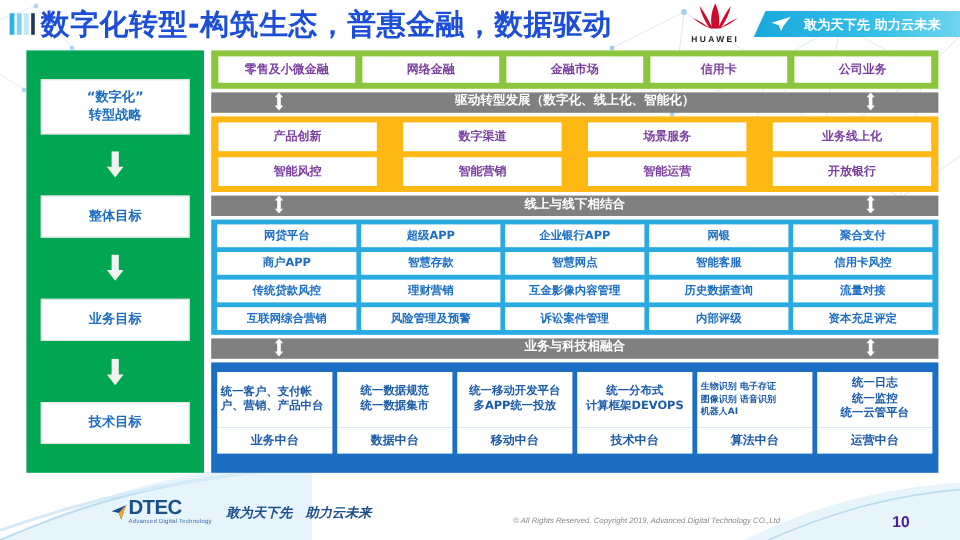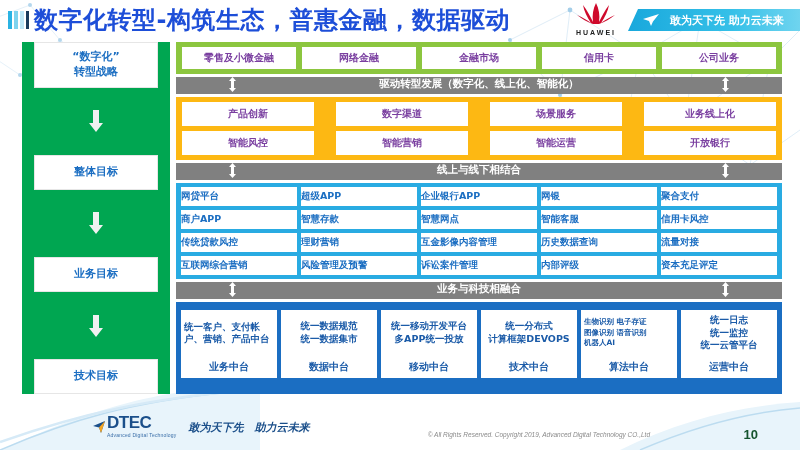--- a/index.html
+++ b/index.html
@@ -28,21 +28,21 @@
   .hw-banner{position:absolute;left:628px;top:9px;width:172px;height:22px;
     background:linear-gradient(90deg,#19a8dc 0%,#35c0e8 60%,#6fd4ef 100%);
     clip-path:polygon(10px 0,100% 0,100% 100%,0 100%);
     display:flex;align-items:center;}
   .hw-banner .plane{margin-left:14px;width:18px;height:14px;}
   .hw-banner .slogan{color:#fff;font-size:11px;font-weight:bold;margin-left:10px;white-space:nowrap;
     font-family:"DejaVu Sans",sans-serif;}
 
   
   .diagram{position:absolute;left:22px;top:42px;width:760px;height:352px;display:flex;}
-  .left-col{width:148px;background:#00a651;padding:0 12px;box-sizing:border-box;
+  .left-col{width:148px;background:#00a651;padding:24px 12px;box-sizing:border-box;
     display:flex;flex-direction:column;align-items:center;justify-content:space-between;}
   .goal-box{width:100%;background:#fff;border:1px solid #e6e6e6;box-sizing:border-box;
     text-align:center;color:#1b6ec2;font-size:11px;font-weight:bold;line-height:1.35;
     padding:9px 2px;font-family:"DejaVu Sans",sans-serif;}
   .goal-box.tall{padding:7px 2px;}
   .arrow-down{width:14px;height:22px;}
 
   .right-col{flex:1;margin-left:6px;display:flex;flex-direction:column;}
 
   .band{box-sizing:border-box;}
@@ -59,21 +59,21 @@
 
   .band-orange{background:#fdb813;padding:5px 6px;}
   .band-orange .row{display:flex;gap:22px;}
   .band-orange .row+.row{margin-top:5px;}
   .band-orange .cell{flex:1;background:#fff;text-align:center;color:#7a3fa0;font-size:10px;
     font-weight:bold;padding:5px 0;font-family:"DejaVu Sans",sans-serif;}
 
   .band-blue{background:#29abe2;padding:4px 5px;}
   .band-blue .row{display:flex;gap:4px;}
   .band-blue .row+.row{margin-top:4px;}
-  .band-blue .cell{flex:1;background:#fff;color:#1b6ec2;font-size:9.5px;
+  .band-blue .cell{flex:1;background:#fff;text-align:center;color:#1b6ec2;font-size:9.5px;
     font-weight:bold;padding:3px 0;font-family:"DejaVu Sans",sans-serif;}
 
   .band-dblue{background:#1b6ec2;padding:4px 5px;flex:1;}
   .band-dblue .row{display:flex;gap:4px;}
   .band-dblue .head .cell{background:#fff;text-align:center;color:#1b5ba8;font-size:10px;
     font-weight:bold;padding:4px 0;font-family:"DejaVu Sans",sans-serif;}
   .band-dblue .body{margin-top:4px;}
   .band-dblue .body .cell{background:#fff;color:#1b5ba8;font-size:9.5px;font-weight:bold;
     padding:4px 3px;box-sizing:border-box;height:46px;text-align:center;line-height:1.35;
     font-family:"DejaVu Sans",sans-serif;display:flex;align-items:center;justify-content:center;}
@@ -84,21 +84,21 @@
   
   .footer{position:absolute;left:4px;bottom:0;width:772px;height:56px;}
   .dtec{position:absolute;left:88px;bottom:12px;display:flex;align-items:flex-end;}
   .dtec-logo{width:14px;height:14px;margin-right:1px;margin-bottom:4px;}
   .dtec-name{font-size:17px;font-weight:bold;color:#1b4f8a;letter-spacing:-.5px;line-height:1;}
   .dtec-sub{font-size:5px;color:#3a6ea8;letter-spacing:.2px;margin-top:1px;}
   .dtec-slogan{margin-left:12px;margin-bottom:3px;font-size:11px;color:#1b4f8a;font-style:italic;
     font-weight:bold;white-space:nowrap;font-family:"DejaVu Sans",sans-serif;}
   .copyright{position:absolute;right:126px;bottom:12px;font-size:6.5px;color:#8a8a8a;
     font-style:italic;white-space:nowrap;}
-  .pagenum{position:absolute;right:18px;bottom:8px;font-size:13px;color:#14532d;font-weight:bold;}
+  .pagenum{position:absolute;right:18px;bottom:8px;font-size:13px;color:#4c1d95;font-weight:bold;}
 </style>
 </head>
 <body>
 
 <svg class="bg-net" viewBox="0 0 300 180">
   <g stroke="#9fc9e8" stroke-width="0.6" fill="none">
     <path d="M10,40 L70,10 L140,55 L200,20 L270,60 L300,30"></path>
     <path d="M10,40 L60,95 L140,55 L185,120 L270,60"></path>
     <path d="M60,95 L120,150 L185,120 L250,165 L300,130"></path>
     <path d="M120,150 L140,55 M200,20 L185,120 M70,10 L60,95 M250,165 L270,60"></path>

